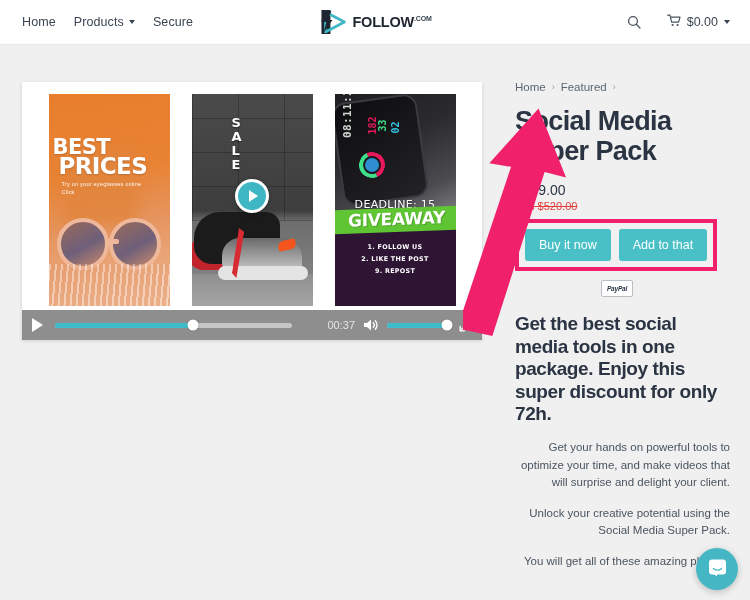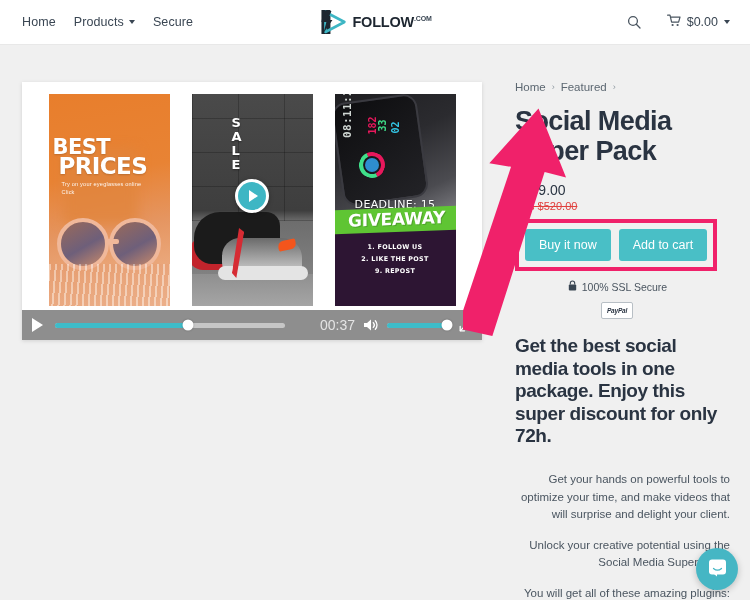--- a/index.html
+++ b/index.html
@@ -330,21 +330,21 @@
     position:absolute; left:0; top:0; bottom:0;
     background:#3ebcc9; border-radius:3px;
   }
   .seek-knob {
     position:absolute; top:50%; transform: translate(-50%,-50%);
     width: 11px; height: 11px; border-radius:50%;
     background:#ffffff; box-shadow: 0 0 2px rgba(0,0,0,.3);
     cursor:pointer;
   }
   .timecode {
-    font-size: 14px; color:#e4e4e4; flex:none;
+    font-size: 11px; color:#e4e4e4; flex:none;
     font-family:"Liberation Sans", sans-serif;
     margin-left:23px;
   }
   .vol-icon { flex:none; cursor:pointer; display:flex; }
   .vol {
     flex: none; width: 62px; height: 5px; background:#c6c6c6;
     border-radius:3px; position:relative; cursor:pointer;
   }
   .fs-icon { flex:none; cursor:pointer; display:flex; margin-left: 2px; }
 
@@ -406,21 +406,21 @@
   }
   .paypal span {
     font-size: 6.5px; font-weight: bold; font-style: italic;
     color: #2a3442; letter-spacing: -0.2px;
   }
 
   .headline {
     font-size: 19px; line-height: 1.18;
     color: #2a3442; font-weight: bold;
     letter-spacing: -0.4px;
-    margin-bottom: 24px;
+    margin-bottom: 14px;
   }
   .para {
     font-size: 11.5px; line-height: 1.52;
     color: #4a5560; margin-bottom: 13px; text-align: right;
   }
 
   
   .arrow-svg {
     position: absolute;
     left: -42px; top: 54px;
@@ -613,33 +613,24 @@
     </div>
 
     <div class="product-title">Social Media Super Pack</div>
 
     <div class="price">$199.00</div>
     <div class="price-was">was $520.00</div>
 
     <div class="cta-highlight">
       <div class="cta-row">
         <button class="btn">Buy it now</button>
-        <button class="btn">Add to cart</button>
+        <button class="btn">Add to that</button>
       </div>
     </div>
 
-    <div class="ssl">
-      <span>
-        <svg width="9" height="11" viewBox="0 0 9 11">
-          <path d="M2.3 4.6 V3.2 a2.2 2.2 0 0 1 4.4 0 V4.6" fill="none" stroke="#3a4653" stroke-width="1.1"></path>
-          <rect x="0.8" y="4.4" width="7.4" height="6" rx="1" fill="#3a4653"></rect>
-        </svg>
-      </span>
-      <span>100% SSL Secure</span>
-    </div>
 
     <div class="paypal">
       <span>PayPal</span>
     </div>
 
     <div class="headline">Get the best social media tools in one package. Enjoy this super discount for only 72h.</div>
 
     <div class="para">Get your hands on powerful tools to optimize your time, and make videos that will surprise and delight your client.</div>
     <div class="para">Unlock your creative potential using the Social Media Super Pack.</div>
     <div class="para">You will get all of these amazing plugins:</div>

